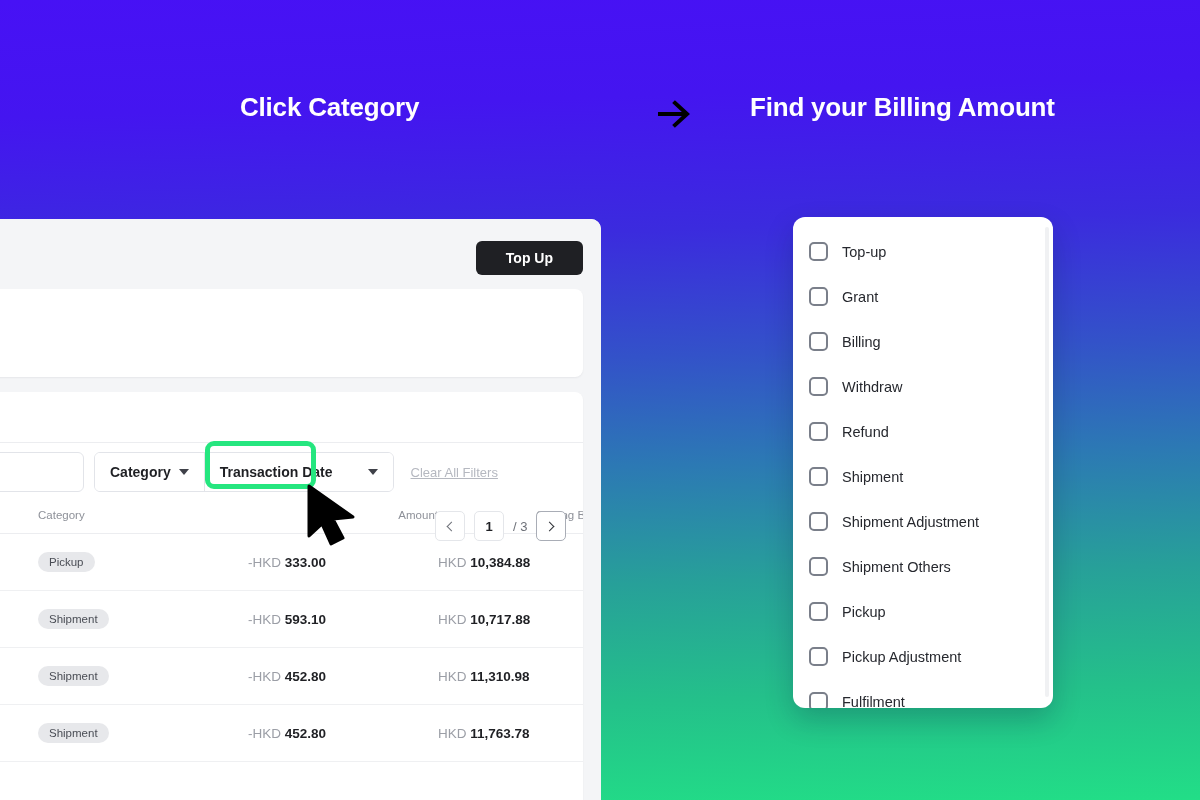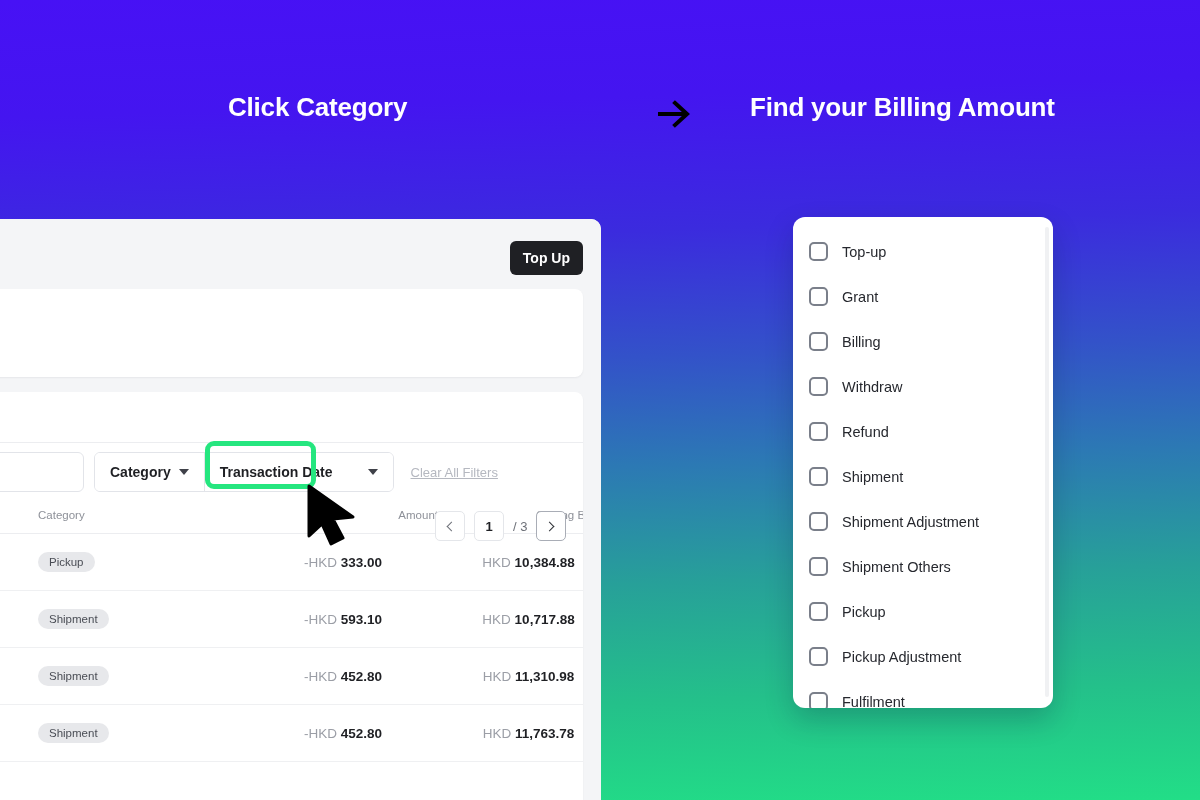--- a/index.html
+++ b/index.html
@@ -18,21 +18,21 @@
   
   .headline {
     position: absolute;
     top: 92px;
     font-size: 26px;
     font-weight: 700;
     color: #FFFFFF;
     letter-spacing: -0.2px;
     white-space: nowrap;
   }
-  #head-left  { left: 228px; }
+  #head-left  { left: 240px; }
   #head-right { left: 750px; }
 
   .arrow-icon {
     position: absolute;
     left: 654px; top: 98px;
     width: 40px; height: 32px;
   }
 
   
   #left-panel {
@@ -48,21 +48,21 @@
     height: 70px;
     background: #F4F5F7;
   }
   .topup-btn {
     position: absolute;
     right: 18px; top: 22px;
     background: #1F2024;
     color: #FFFFFF;
     font-size: 14px;
     font-weight: 700;
-    padding: 8px 13px;
+    padding: 8px 30px;
     border-radius: 6px;
     border: none;
     line-height: 1.3;
     cursor: pointer;
   }
   .card {
     margin: 0 18px;
     background: #FFFFFF;
     border-radius: 8px;
     box-shadow: 0 1px 2px rgba(16,24,40,0.06);
@@ -168,21 +168,21 @@
     font-weight: 400;
     color: #8E9199;
     padding: 8px 0 12px 0;
     border-bottom: 1px solid #ECEDF0;
     text-align: right;
   }
   .tbl td {
     padding: 18px 0;
     border-bottom: 1px solid #EFF0F2;
     font-size: 13.5px;
-    text-align: center;
+    text-align: left;
     color: #4A4D55;
   }
   .col-id  { width: 160px; text-align: left !important; padding-left: 124px; }
   .col-cat { width: 210px; text-align: left !important; padding-left: 98px; }
   .col-amt { width: 190px; padding-right: 40px; }
   .col-bal { width: 181px; padding-right: 10px; }
   .pill {
     display: inline-block;
     background: #E7E8EB;
     color: #4A4D55;

